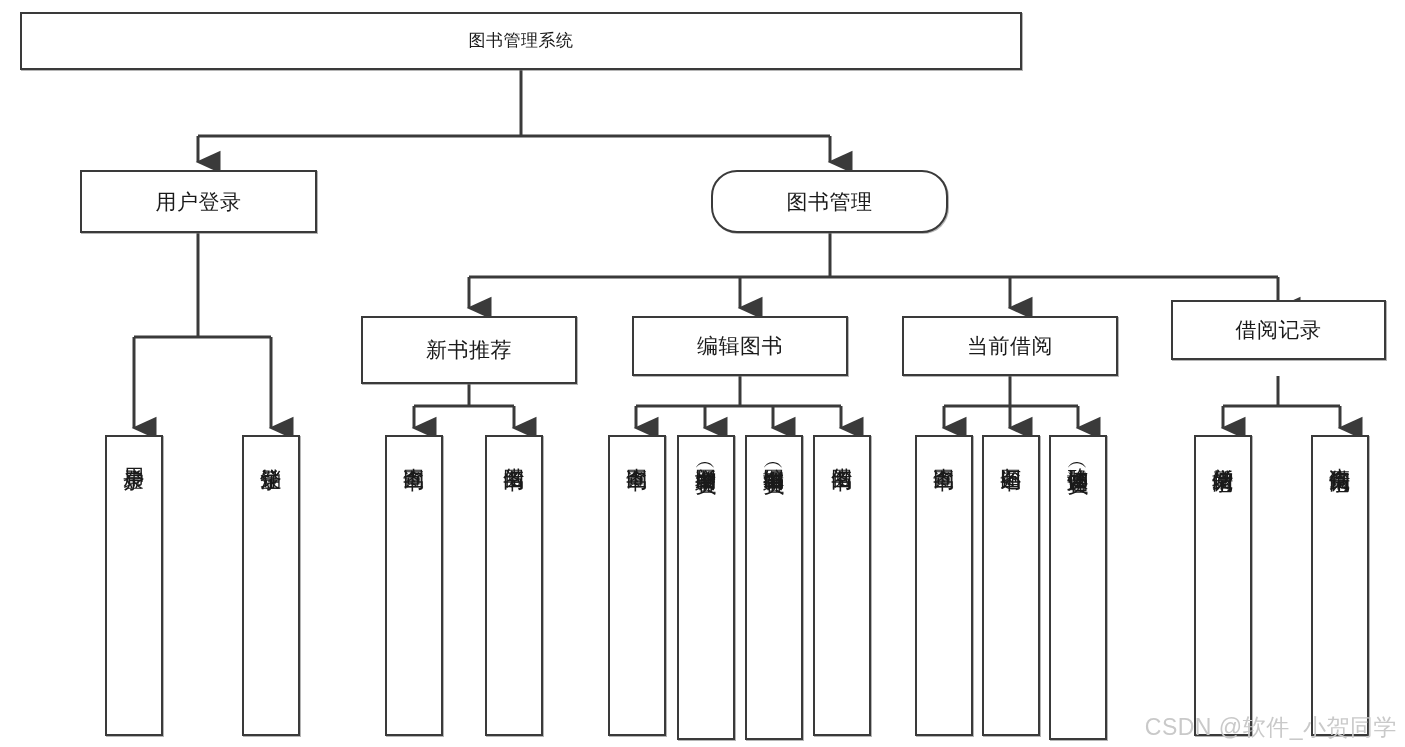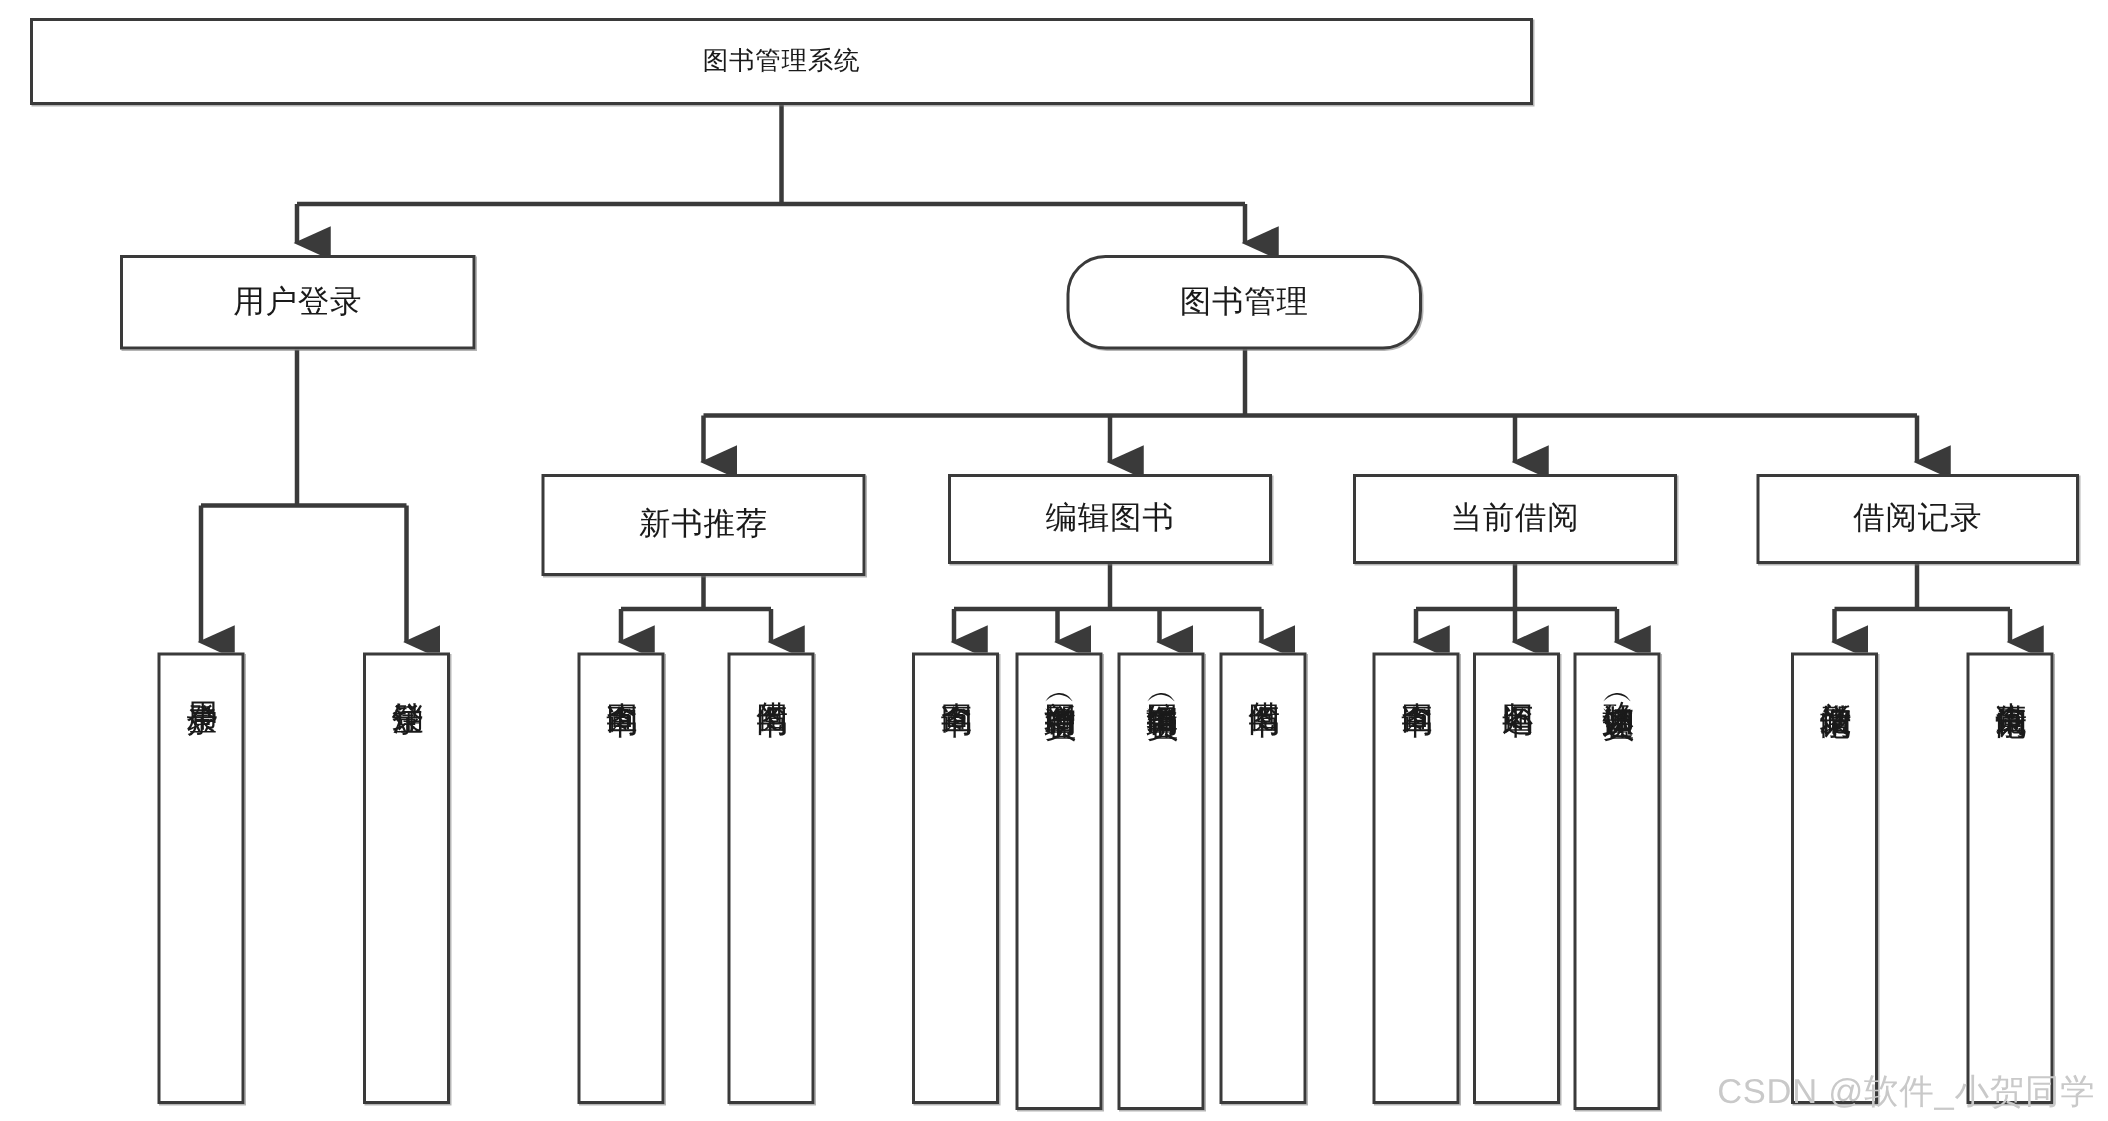--- a/index.html
+++ b/index.html
@@ -143,21 +143,21 @@
   </div>
 
   <div class="node horizontal" style="left:632px; top:316px; width:216px; height:60px;">
     <span class="label">编辑图书</span>
   </div>
 
   <div class="node horizontal" style="left:902px; top:316px; width:216px; height:60px;">
     <span class="label">当前借阅</span>
   </div>
 
-  <div class="node horizontal" style="left:1171px; top:316px; width:215px; height:60px;">
+  <div class="node horizontal" style="left:1171px; top:300px; width:215px; height:60px;">
     <span class="label">借阅记录</span>
   </div>
 
   <div class="node vertical" style="left:105px; top:435px; width:58px; height:301px;">
     <span class="label">用户登录</span>
   </div>
 
   <div class="node vertical" style="left:242px; top:435px; width:58px; height:301px;">
     <span class="label">注销登录</span>
   </div>

